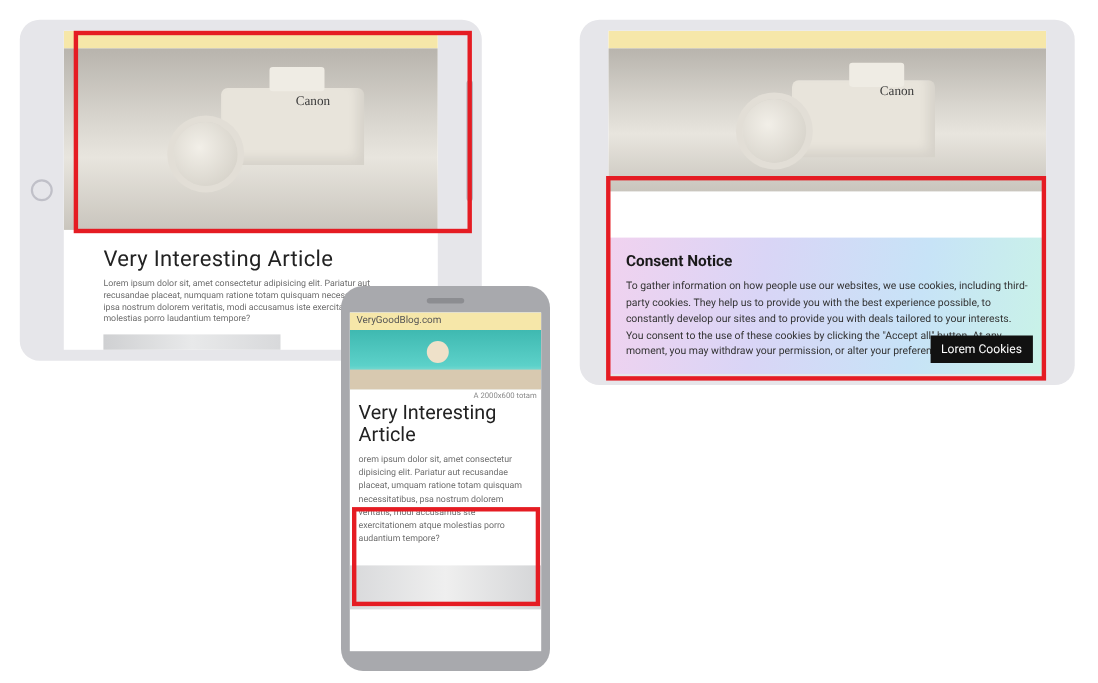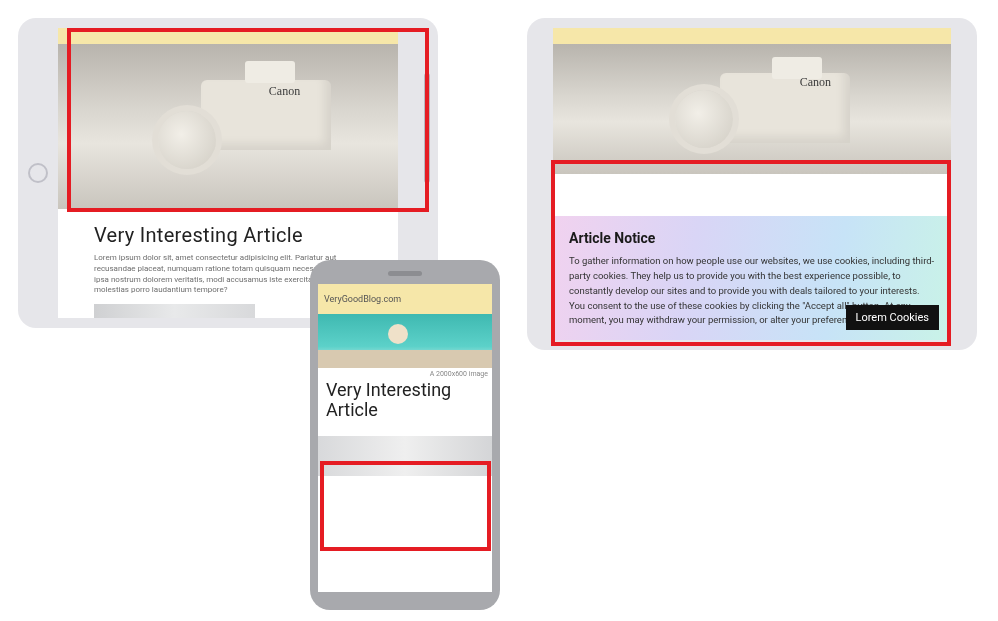--- a/index.html
+++ b/index.html
@@ -136,21 +136,21 @@
     width: 34px; height: 5px; border-radius: 3px;
     background: #8c8d91;
   }
   #phone .screen {
     background: #fff;
     width: 100%;
     height: 100%;
     overflow: hidden;
     position: relative;
   }
-  .phone-yellowbar { background: #f6e7a9; height: 30px; display:flex; align-items:center; padding-left:6px;}
+  .phone-yellowbar { background: #f6e7a9; height: 16px; display:flex; align-items:center; padding-left:6px;}
   .phone-url { font-size: 9px; color: #555; }
   .phone-hero {
     width: 100%;
     height: 54px;
     background: linear-gradient(180deg,#3fb9b1 0%, #5cd1c9 60%, #e9f5f2 100%);
     position: relative;
   }
   .phone-hero .pier { position:absolute; bottom:0; left:0; width:100%; height:18px; background:#d8c9b0; }
   .phone-hero .cyclist { position:absolute; left:40%; top:18%; width:20px; height:20px; border-radius:50%; background:#efe1c9; }
   .phone-caption { font-size: 7px; color:#888; text-align:right; padding:2px 4px 0 0; }
@@ -213,36 +213,37 @@
 <div id="phone">
   <div class="speaker"></div>
   <div class="screen">
     <div class="phone-yellowbar">
       <span class="phone-url">VeryGoodBlog.com</span>
     </div>
     <div class="phone-hero">
       <div class="pier"></div>
       <div class="cyclist"></div>
     </div>
-    <div class="phone-caption">A 2000x600 image</div>
+    <div class="phone-caption">A 2000x600 totam</div>
     <div class="phone-title">Very Interesting Article</div>
+    <div class="phone-text">orem ipsum dolor sit, amet consectetur dipisicing elit. Pariatur aut recusandae placeat, umquam ratione totam quisquam necessitatibus, psa nostrum dolorem veritatis, modi accusamus ste exercitationem atque molestias porro audantium tempore?</div>
     <div class="phone-thumb"></div>
   </div>
 </div>
 <div id="red2" class="red-box"></div>
 
 <div id="tablet2" class="tablet">
   <div class="tablet-inner">
     <div class="yellowbar"></div>
     <div class="hero-photo">
       <div class="body"></div>
       <div class="vf"></div>
       <div class="lens"></div>
       <div class="brand">Canon</div>
     </div>
     <div class="consent">
-      <div class="consent-title">Article Notice</div>
+      <div class="consent-title">Consent Notice</div>
       <div class="consent-text">To gather information on how people use our websites, we use cookies, including third-party cookies. They help us to provide you with the best experience possible, to constantly develop our sites and to provide you with deals tailored to your interests. You consent to the use of these cookies by clicking the "Accept all" button. At any moment, you may withdraw your permission, or alter your preferences.</div>
       <div class="accept-btn">Lorem Cookies</div>
     </div>
   </div>
 </div>
 <div id="red3" class="red-box"></div>
 
 </body></html>

